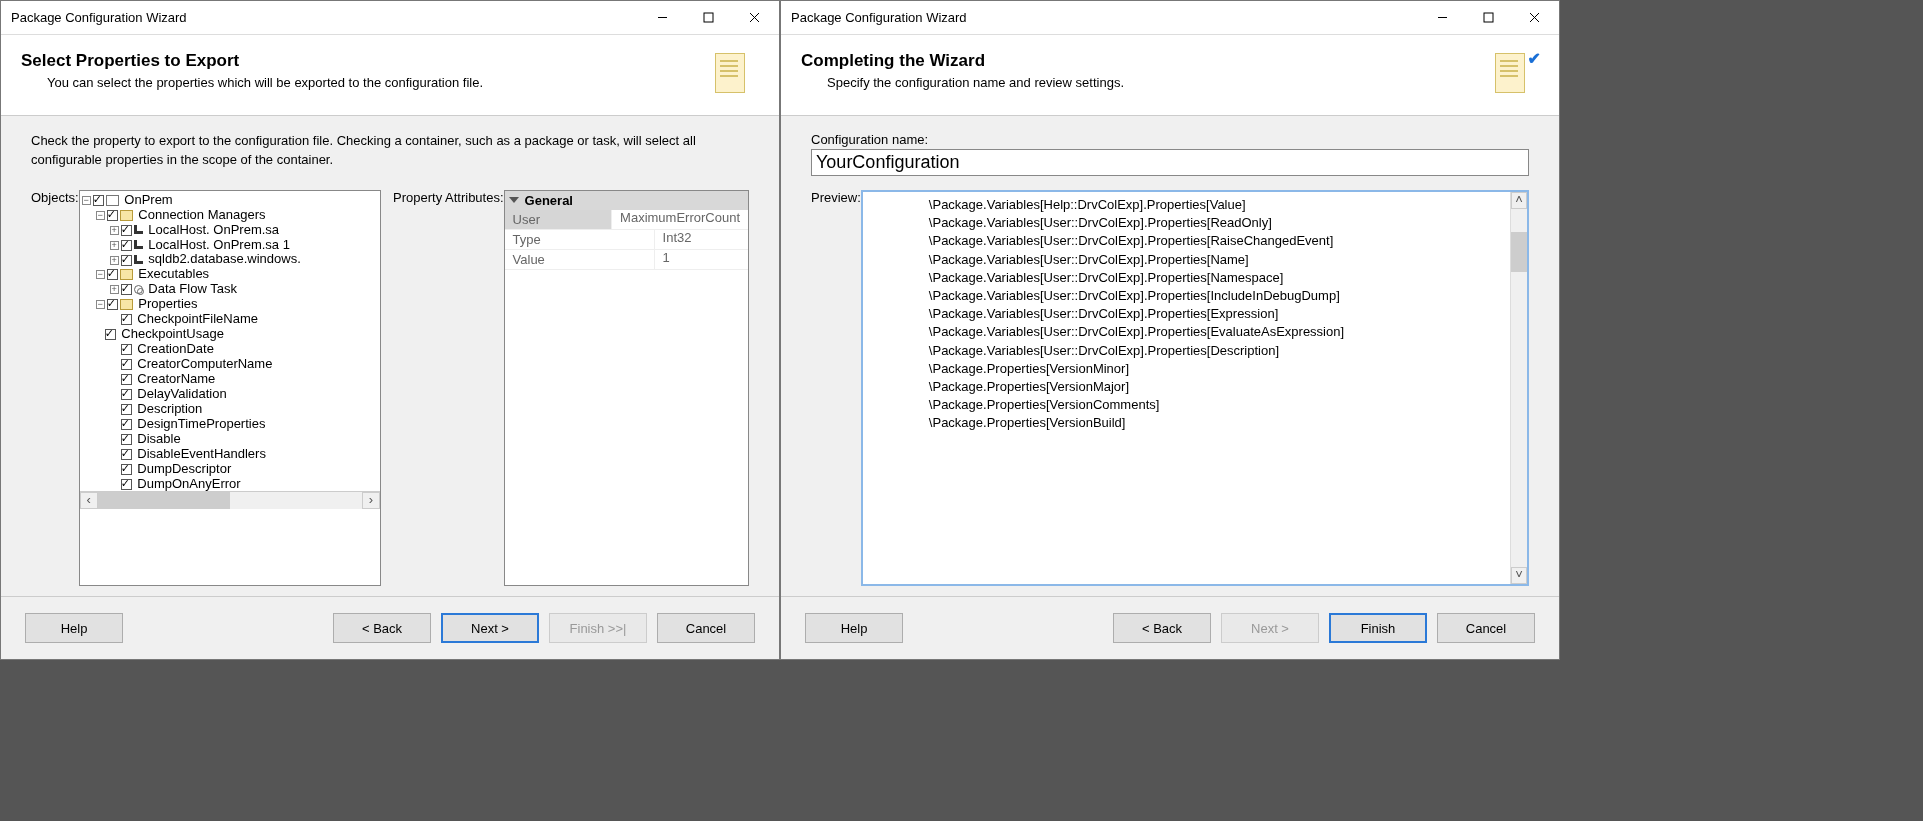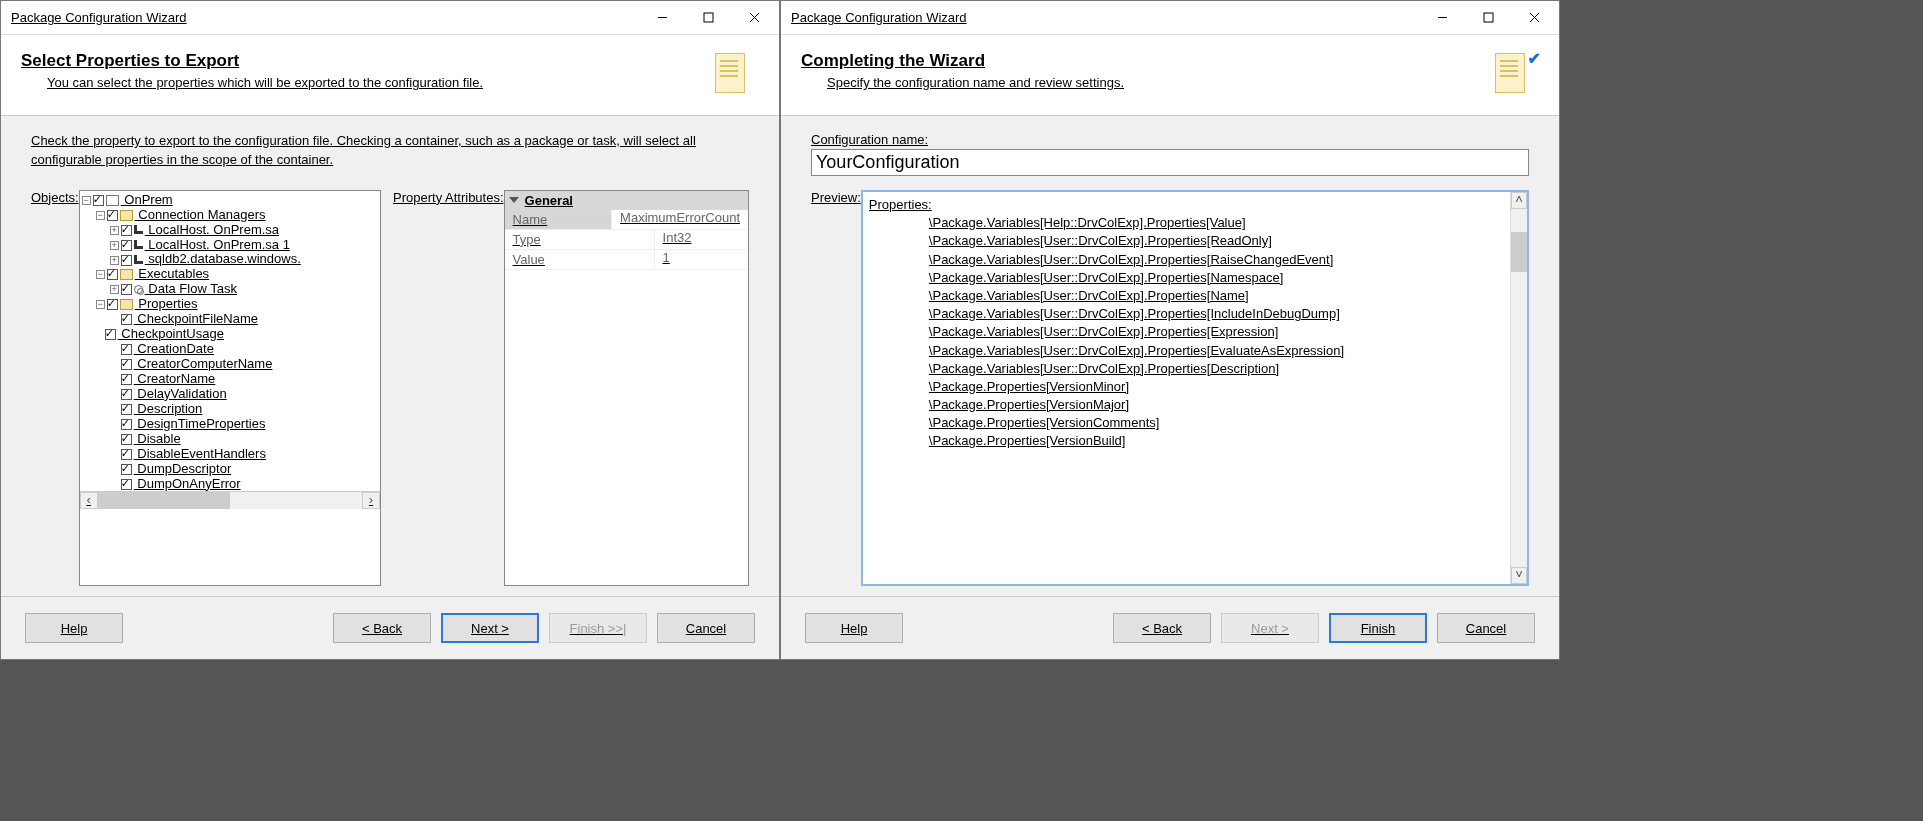--- a/index.html
+++ b/index.html
@@ -1,17 +1,17 @@
 <!DOCTYPE html>
 <html><head>
 <meta charset="utf-8">
 <style>
   * { box-sizing: border-box; font-family: "Segoe UI", Tahoma, sans-serif; font-size: 13px; }
   body { margin: 0; padding: 0; background: #555; display: flex; gap: 0; }
-  .window { background: #f0f0f0; border: 1px solid #777; display: flex; flex-direction: column; text-decoration: underline; }
+  .window { background: #f0f0f0; border: 1px solid #777; display: flex; flex-direction: column; }
   .win-left { width: 780px; height: 660px; }
   .win-right { width: 780px; height: 660px; }
   .titlebar { height: 34px; background: #fff; display: flex; align-items: center; padding: 0 2px 0 10px; border-bottom: 1px solid #ddd; }
   .titlebar .title { flex: 1; font-size: 13px; color: #000; }
   .titlebar .ctl { width: 46px; height: 30px; display: inline-flex; align-items: center; justify-content: center; color: #000; }
   .titlebar .ctl svg { width: 11px; height: 11px; stroke: #000; stroke-width: 1; fill: none; }
   .header { background: #fff; padding: 16px 20px 20px 20px; border-bottom: 1px solid #ccc; display: flex; }
   .header-text { flex: 1; }
   .header h1 { font-size: 17px; font-weight: 700; margin: 0 0 4px 0; }
   .header p { margin: 0 0 0 26px; font-size: 13px; }
@@ -134,21 +134,21 @@
       </div>
       <div class="pane pane-right">
         <div class="pane-label">Property Attributes:</div>
         <div class="prop-box">
           <div class="pg-header">
             <span class="caret"></span>
             <span>General</span>
           </div>
           <div id="pg-rows">
               <div class="pg-row sel">
-                <div class="pg-name">Name</div>
+                <div class="pg-name">User</div>
                 <div class="pg-val">MaximumErrorCount</div>
               </div>
               <div class="pg-row">
                 <div class="pg-name">Type</div>
                 <div class="pg-val">Int32</div>
               </div>
               <div class="pg-row">
                 <div class="pg-name">Value</div>
                 <div class="pg-val">1</div>
               </div>
@@ -198,27 +198,26 @@
       </div>
   </div>
   <div class="content">
     <div class="form-row">
       <label class="form-label">Configuration name:</label>
       <input class="text" type="text" value="YourConfiguration" style="">
     </div>
     <div class="form-row" style="flex:1; display:flex; min-height:0; margin-bottom:0;">
       <label class="form-label">Preview:</label>
       <div class="preview-box">
-        <div class="line">Properties:</div>
         <div id="preview-lines">
             <span class="line indent">\Package.Variables[Help::DrvColExp].Properties[Value]</span>
             <span class="line indent">\Package.Variables[User::DrvColExp].Properties[ReadOnly]</span>
             <span class="line indent">\Package.Variables[User::DrvColExp].Properties[RaiseChangedEvent]</span>
+            <span class="line indent">\Package.Variables[User::DrvColExp].Properties[Name]</span>
             <span class="line indent">\Package.Variables[User::DrvColExp].Properties[Namespace]</span>
-            <span class="line indent">\Package.Variables[User::DrvColExp].Properties[Name]</span>
             <span class="line indent">\Package.Variables[User::DrvColExp].Properties[IncludeInDebugDump]</span>
             <span class="line indent">\Package.Variables[User::DrvColExp].Properties[Expression]</span>
             <span class="line indent">\Package.Variables[User::DrvColExp].Properties[EvaluateAsExpression]</span>
             <span class="line indent">\Package.Variables[User::DrvColExp].Properties[Description]</span>
             <span class="line indent">\Package.Properties[VersionMinor]</span>
             <span class="line indent">\Package.Properties[VersionMajor]</span>
             <span class="line indent">\Package.Properties[VersionComments]</span>
             <span class="line indent">\Package.Properties[VersionBuild]</span>
           </div>
         <div class="vscroll">

